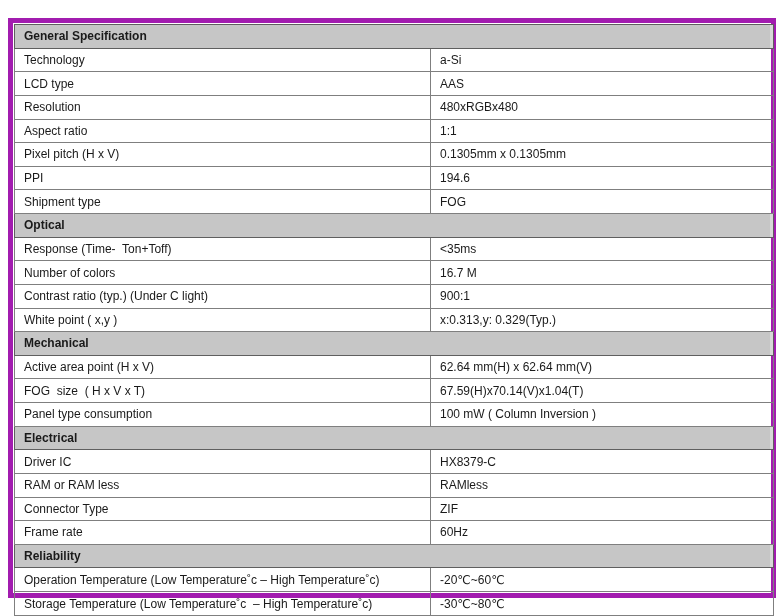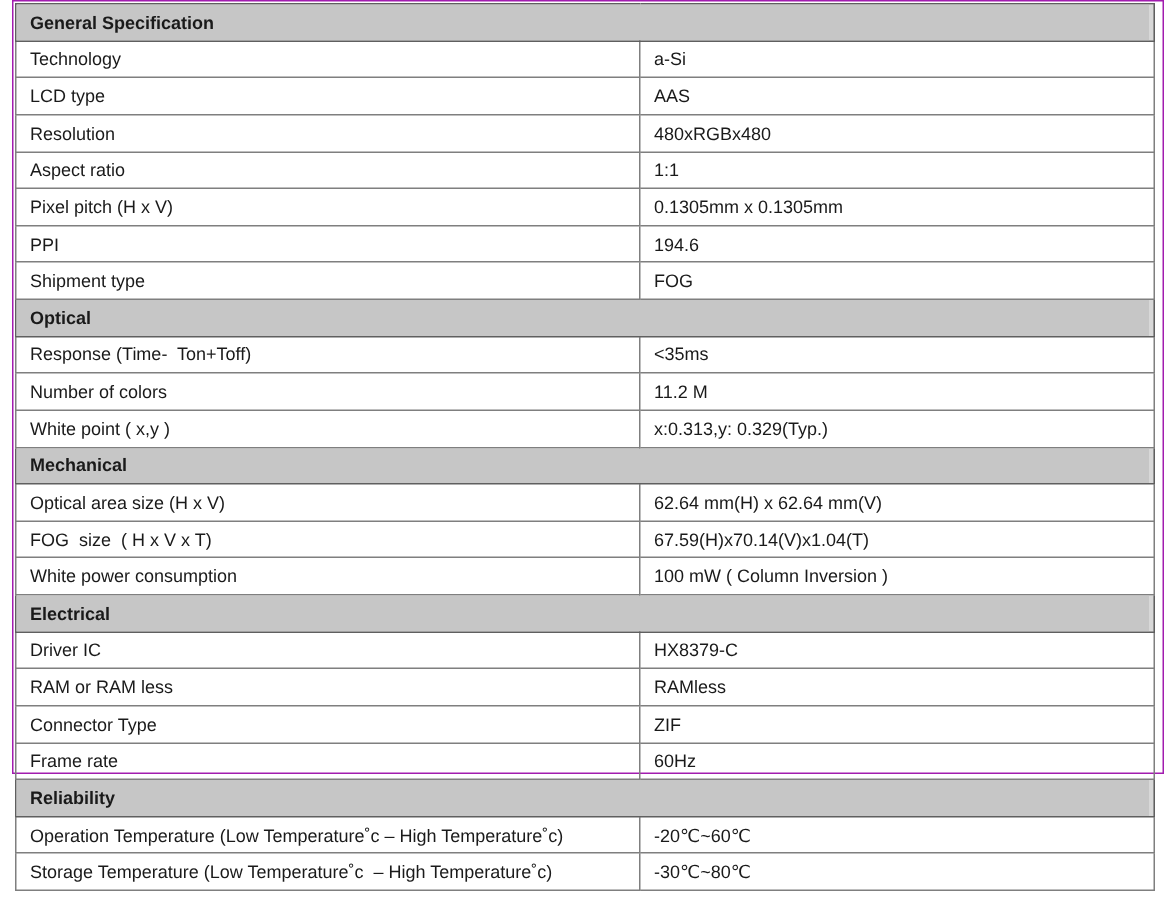--- a/index.html
+++ b/index.html
@@ -6,25 +6,25 @@
     margin: 0;
     padding: 0;
     width: 784px;
     height: 616px;
     background: #ffffff;
     overflow: hidden;
   }
   .frame {
     position: absolute;
     left: 8px;
-    top: 0;
+    top: 18px;
     width: 768px;
-    height: 516px;
+    height: 580px;
     box-sizing: border-box;
-    border: 1px solid #a21caf;
+    border: 5px solid #a21caf;
     padding: 1px;
     background: #ffffff;
   }
   table.spec {
     border-collapse: collapse;
     table-layout: fixed;
     width: 760px;
     height: 592px;
     font-family: "Liberation Sans", "DejaVu Sans", sans-serif;
     font-size: 12px;
@@ -93,40 +93,44 @@
 
       <tr class="section">
         <td colspan="2">Optical</td>
       </tr>
       <tr>
         <td class="l">Response (Time-  Ton+Toff)</td>
         <td class="v">&lt;35ms</td>
       </tr>
       <tr>
         <td class="l">Number of colors</td>
-        <td class="v">11.2 M</td>
+        <td class="v">16.7 M</td>
+      </tr>
+      <tr>
+        <td class="l">Contrast ratio (typ.) (Under C light)</td>
+        <td class="v">900:1</td>
       </tr>
       <tr>
         <td class="l">White point ( x,y )</td>
         <td class="v">x:0.313,y: 0.329(Typ.)</td>
       </tr>
 
       <tr class="section">
         <td colspan="2">Mechanical</td>
       </tr>
       <tr>
-        <td class="l">Optical area size (H x V)</td>
+        <td class="l">Active area point (H x V)</td>
         <td class="v">62.64 mm(H) x 62.64 mm(V)</td>
       </tr>
       <tr>
         <td class="l">FOG  size  ( H x V x T)</td>
         <td class="v">67.59(H)x70.14(V)x1.04(T)</td>
       </tr>
       <tr>
-        <td class="l">White power consumption</td>
+        <td class="l">Panel type consumption</td>
         <td class="v">100 mW ( Column Inversion )</td>
       </tr>
 
       <tr class="section">
         <td colspan="2">Electrical</td>
       </tr>
       <tr>
         <td class="l">Driver IC</td>
         <td class="v">HX8379-C</td>
       </tr>

